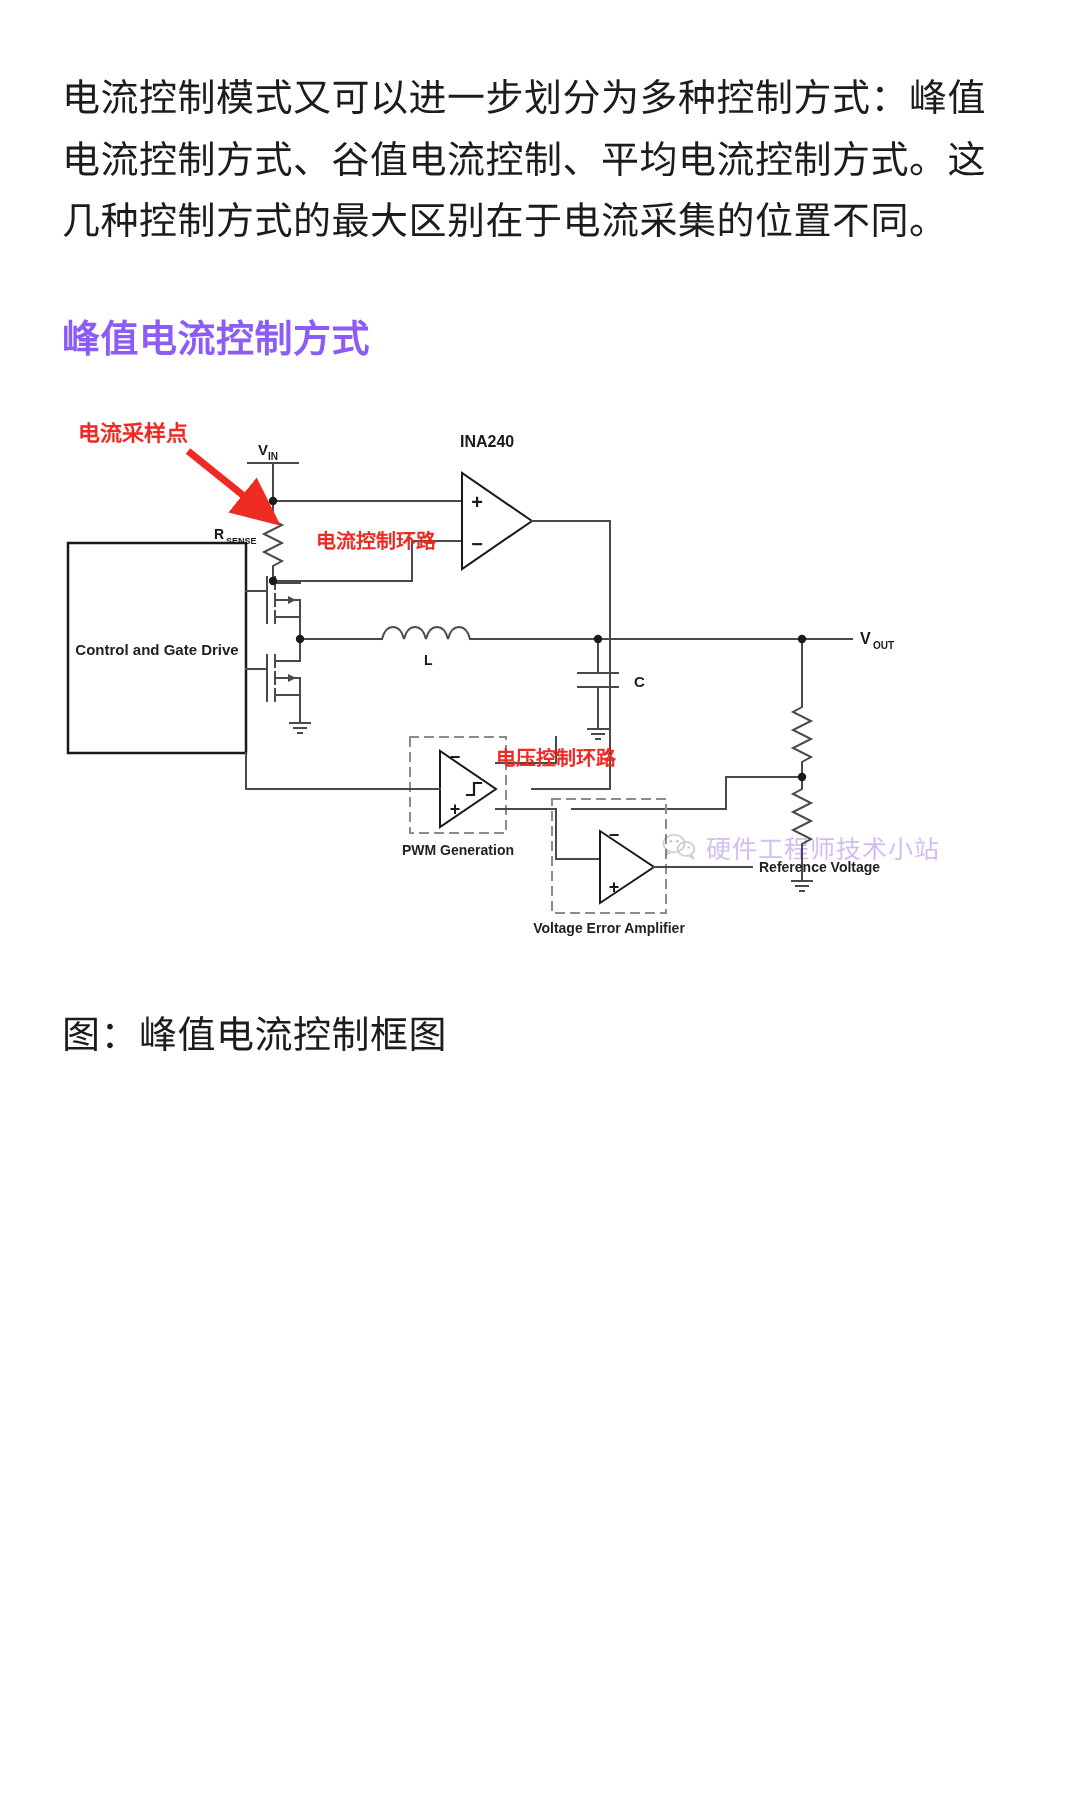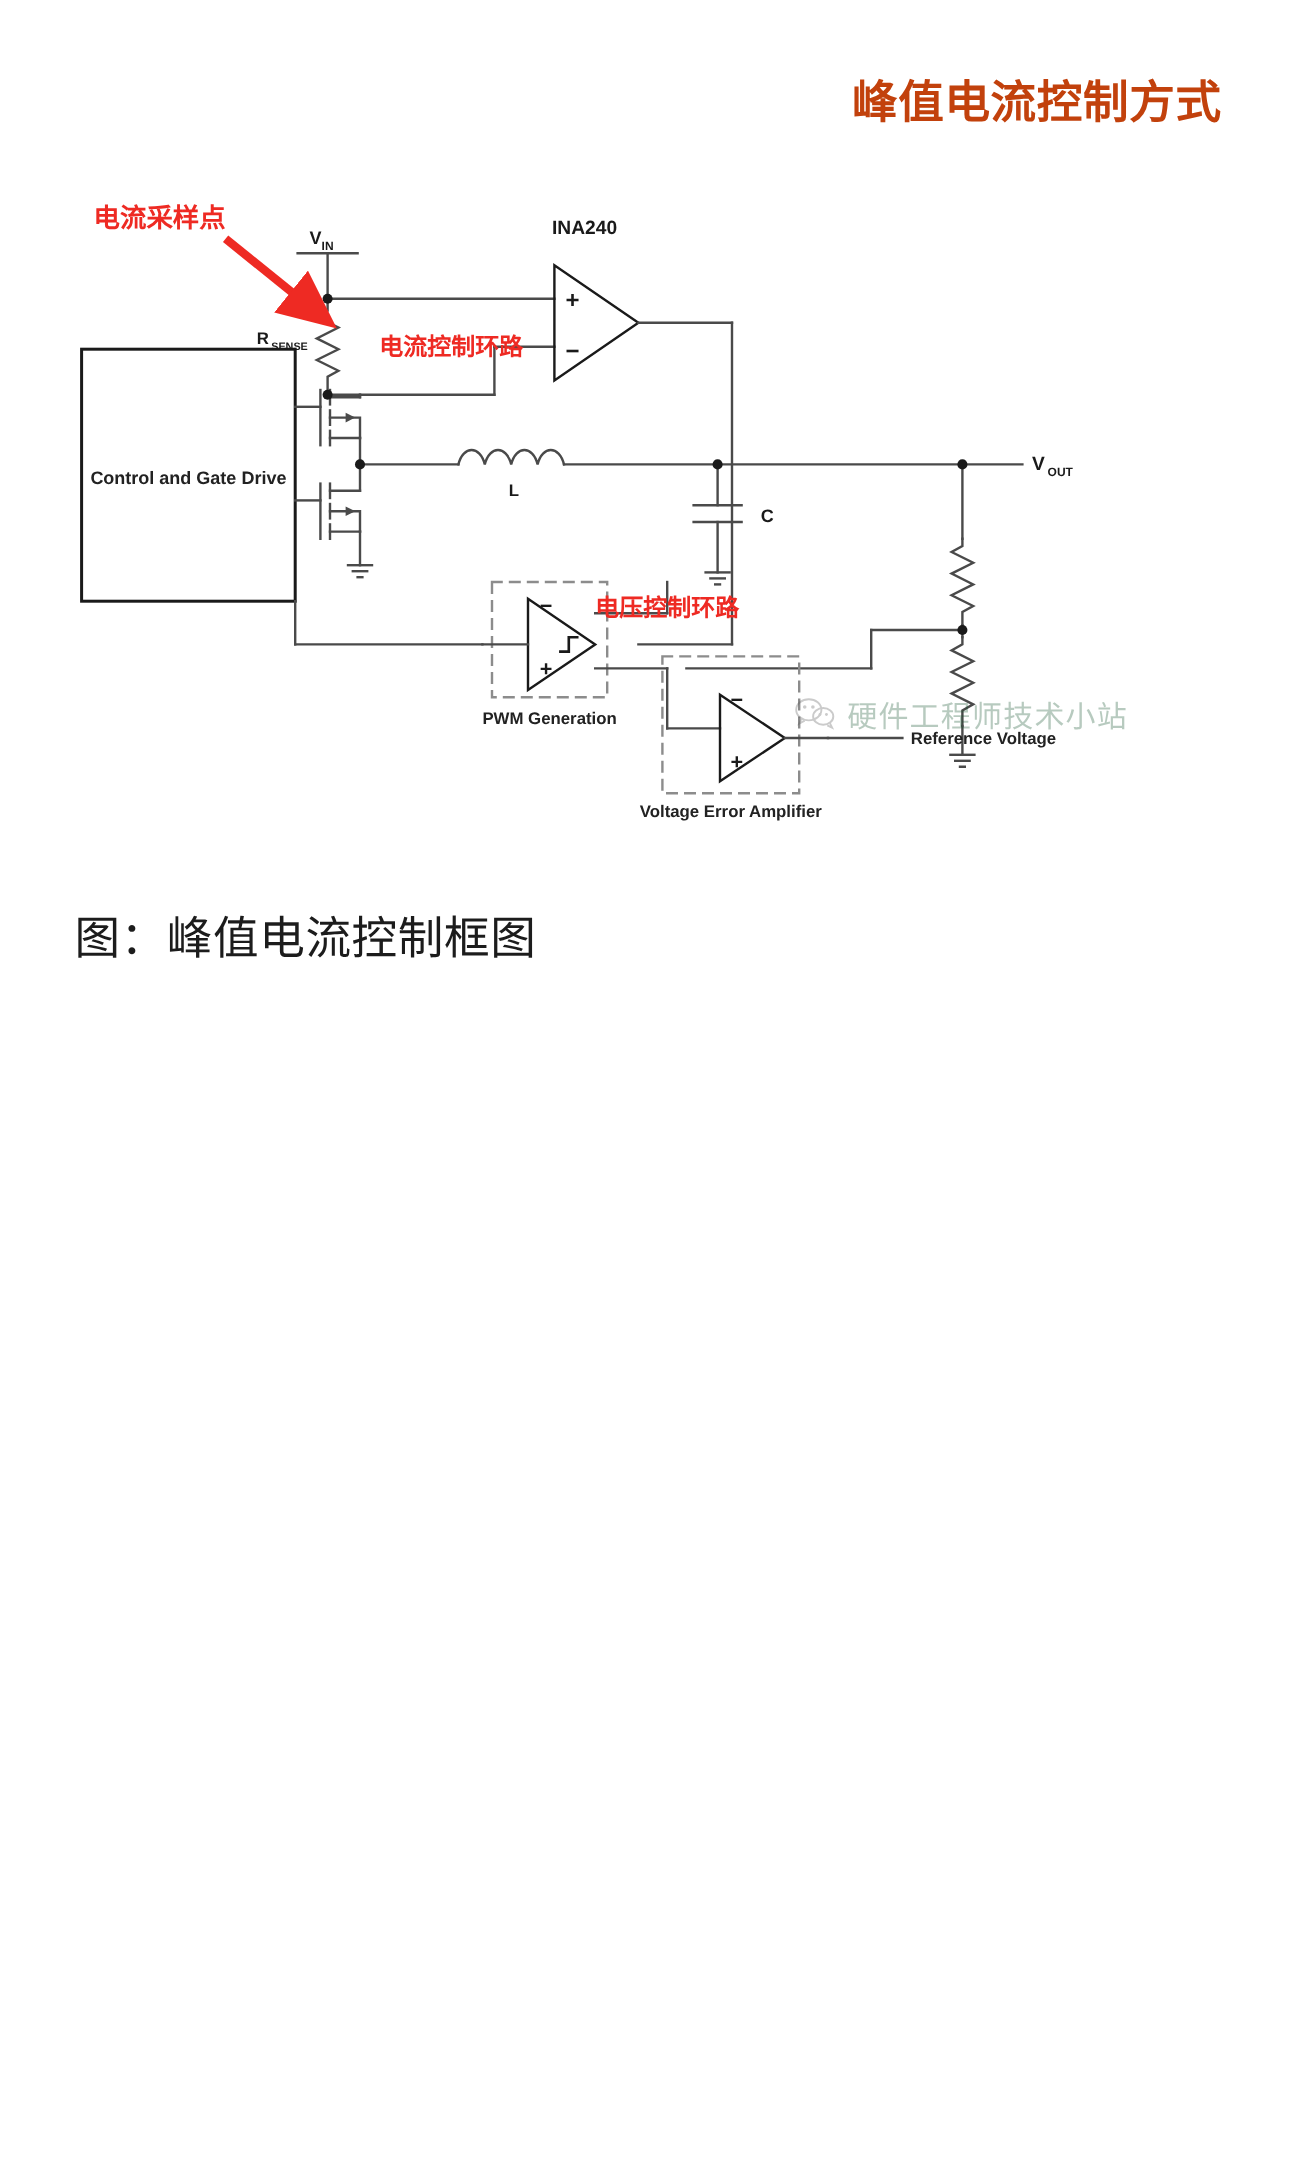--- a/index.html
+++ b/index.html
@@ -31,24 +31,23 @@
     letter-spacing: 0.5px;
     text-align: left;
     word-break: break-all;
   }
 
   .para-1 { margin-top: 68px; }
 
   .heading {
     font-size: 38px;
     line-height: 1.6;
-    color: #c2410c;
+    color: #8b5cf6;
     letter-spacing: 0.5px;
     margin-top: 56px;
-    text-align: right;
   }
 
   .figure {
     margin-top: 42px;
     width: 956px;
     height: 540px;
     position: relative;
   }
 
   .figure svg { display: block; }
@@ -68,31 +67,32 @@
     left: 648px;
     top: 1082px;
     display: flex;
     align-items: center;
     gap: 10px;
     opacity: 0.30;
     pointer-events: none;
   }
   .wm-text {
     font-size: 25px;
-    color: #14532d;
+    color: #6d28d9;
     letter-spacing: 1px;
     white-space: nowrap;
   }
   .wm-icon { flex: none; }
 </style>
 </head>
 <body>
 
 <div class="page">
 
+  <p class="para para-1">电流控制模式又可以进一步划分为多种控制方式：峰值电流控制方式、谷值电流控制、平均电流控制方式。这几种控制方式的最大区别在于电流采集的位置不同。</p>
 
   <h2 class="heading">峰值电流控制方式</h2>
 
   <div class="figure">
     <svg width="956" height="540" viewBox="0 0 956 540" xmlns="http://www.w3.org/2000/svg">
       <defs>
         <marker id="redArrow" markerWidth="7" markerHeight="7" refX="3.2" refY="3.2" orient="auto">
           <path d="M0,0 L7,3.2 L0,6.4 Z" fill="#ee2a23"></path>
         </marker>
       </defs>

